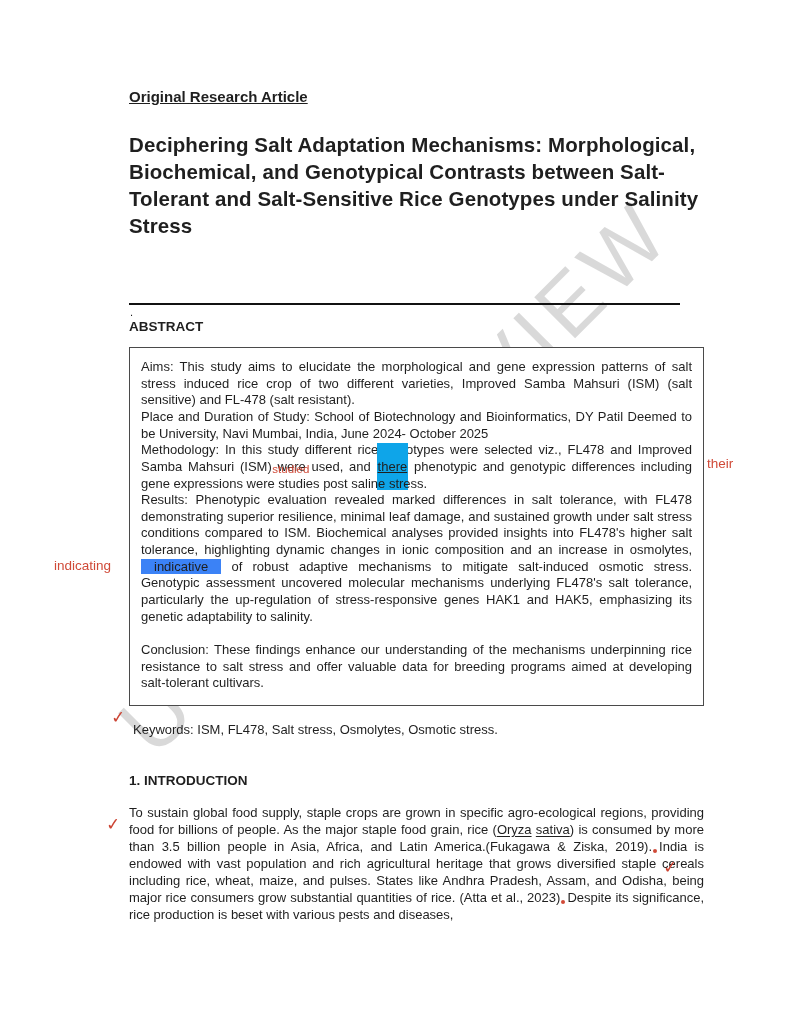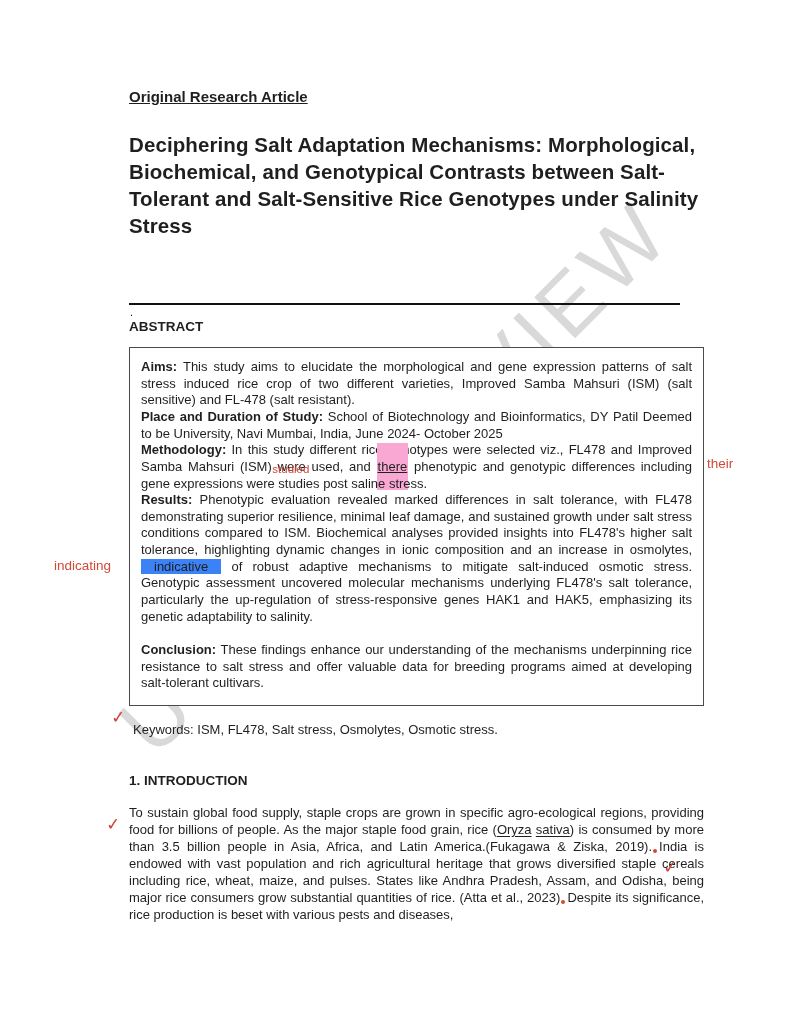--- a/index.html
+++ b/index.html
@@ -19,22 +19,22 @@
   .title{font-size:20.5px;font-weight:bold;line-height:1.32;margin:0;letter-spacing:.1px;}
   .rule{border:none;border-top:2px solid #111;width:551px;margin:64px 0 0 0;}
   .stray-dot{font-size:11px;line-height:10px;margin:2px 0 0 1px;}
   .abstract-heading{font-size:13.5px;font-weight:bold;margin:2px 0 13px 0;}
   .abstract-box{
     border:1px solid #4a4a4a;background:#ffffff;padding:11px 11px 13px 11px;
     font-size:13px;line-height:1.28;text-align:justify;
   }
   .box-p{margin:0;}
   .box-p.conclusion{margin-top:17px;}
-  .bold{font-weight:bold;margin-top:24px;}
-  .hl-there{background:#f9a8d4;padding:16px 1px;text-decoration:underline;}
+  .bold{font-weight:normal;margin-top:24px;}
+  .hl-there{background:#0ea5e9;padding:16px 1px;text-decoration:underline;}
   .hl-indicative{background:#3b82f6;padding:0 13px;}
   .correction-wrap{position:relative;display:inline-block;}
   .correction{
     position:absolute;top:-12px;left:-6px;color:#d04a38;
     font-size:11.5px;white-space:nowrap;line-height:1;
   }
   .keywords{font-size:13px;margin:16px 0 0 4px;}
   .intro-heading{font-size:13.5px;font-weight:bold;margin:36px 0 0 0;}
   .intro-p{font-size:13px;line-height:1.31;text-align:justify;margin:16px 0 0 0;}
   .uline{text-decoration:underline;text-underline-offset:2px;}

